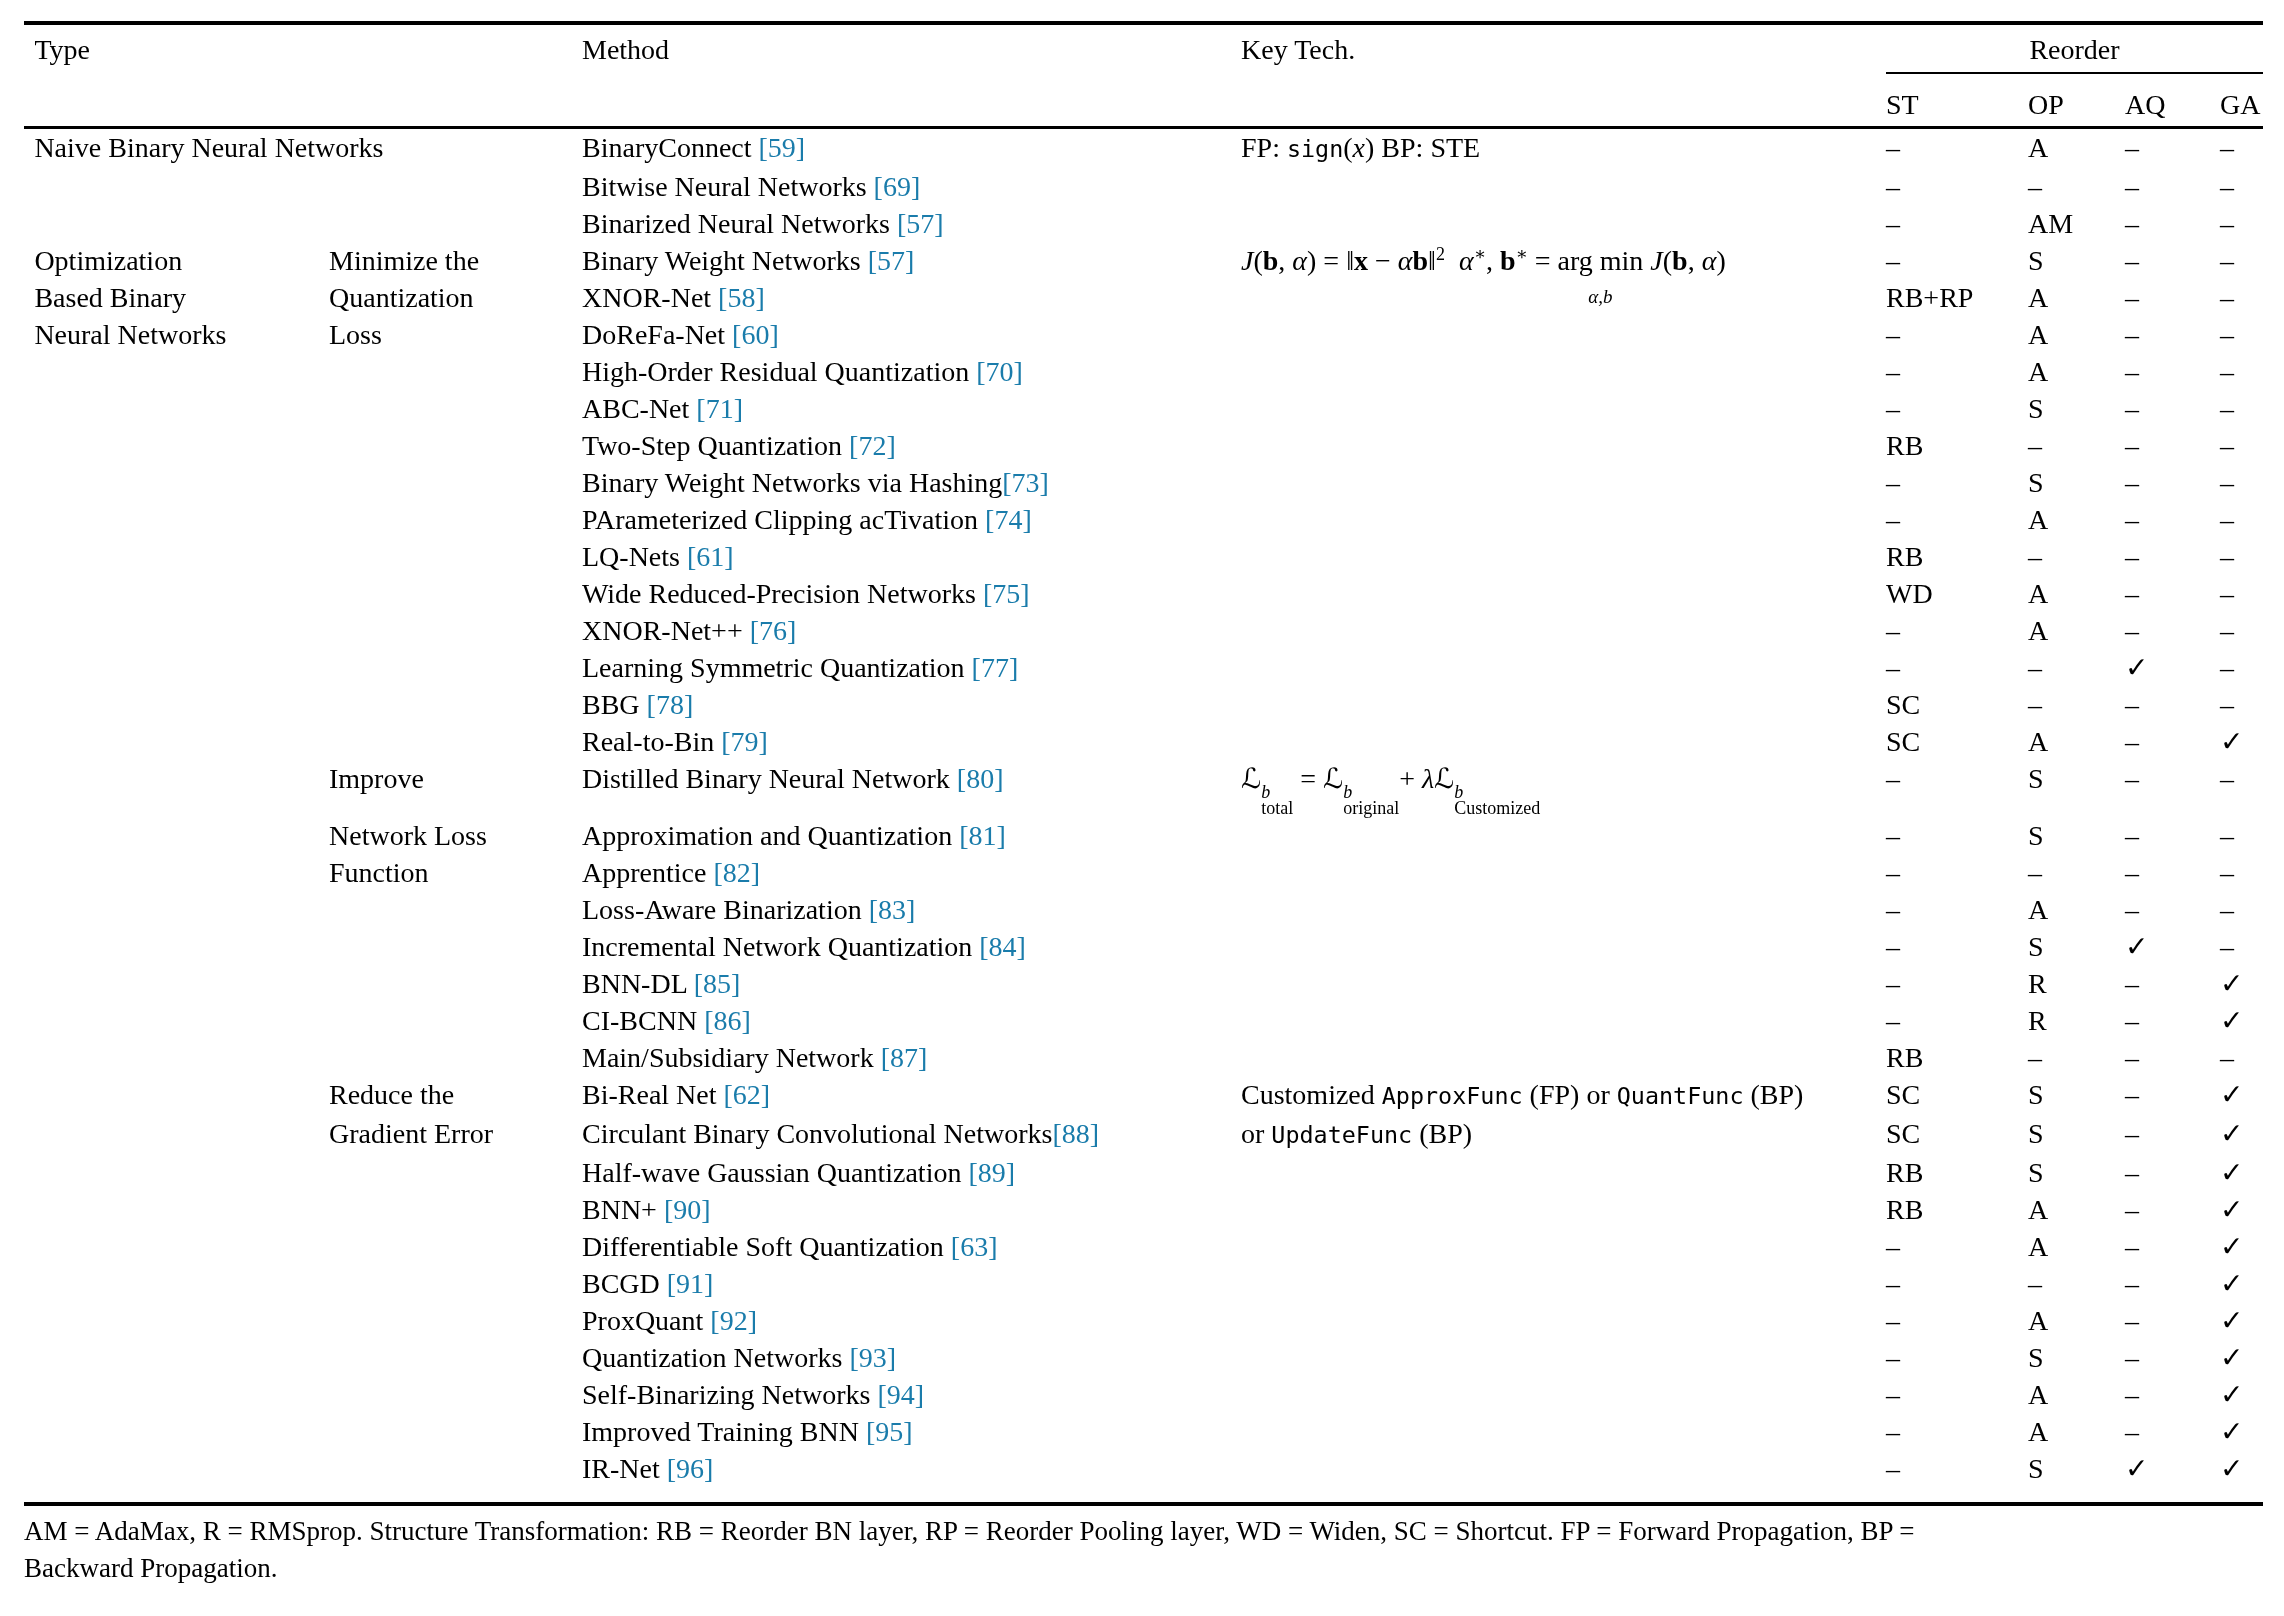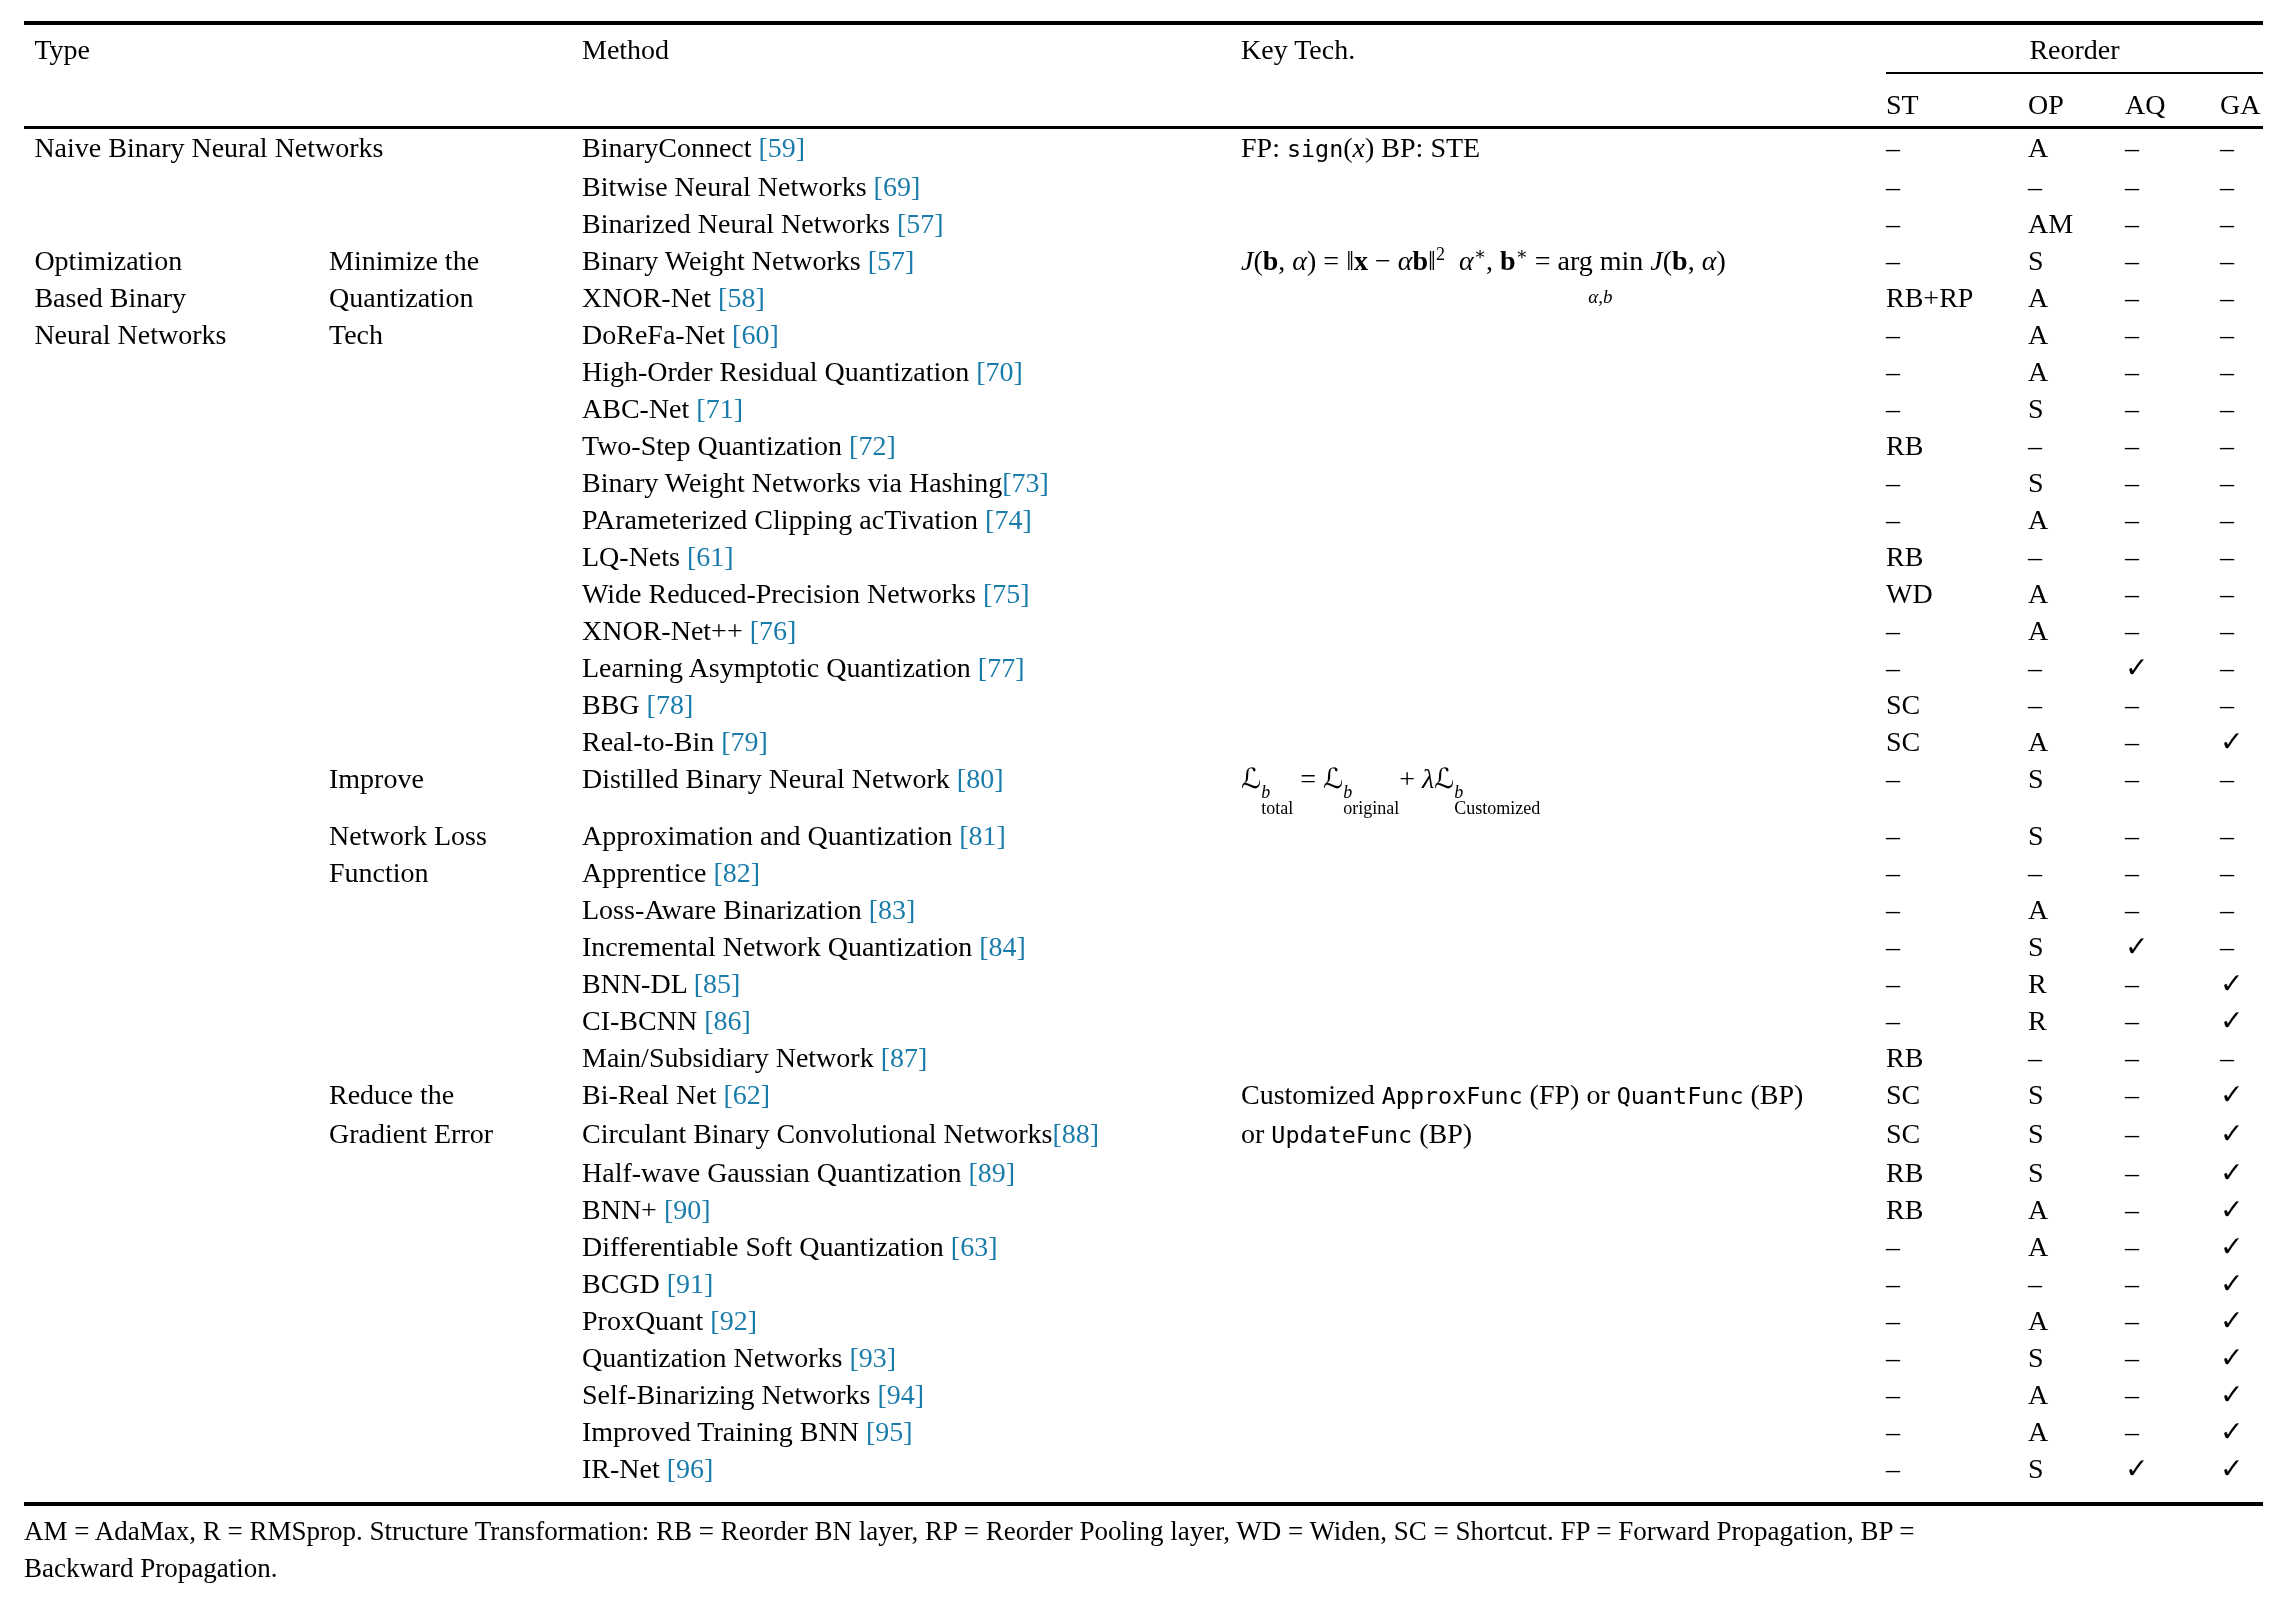--- a/index.html
+++ b/index.html
@@ -169,21 +169,21 @@
           <td>Quantization</td>
           <td><span>XNOR-Net </span><span class="cite">[58]</span></td>
           <td class="c-keytech"></td>
           <td>RB+RP</td>
           <td>A</td>
           <td>–</td>
           <td>–</td>
         </tr>
         <tr>
           <td class="c-type">Neural Networks</td>
-          <td>Tech</td>
+          <td>Loss</td>
           <td><span>DoReFa-Net </span><span class="cite">[60]</span></td>
           <td class="c-keytech"></td>
           <td>–</td>
           <td>A</td>
           <td>–</td>
           <td>–</td>
         </tr>
         <tr>
           <td class="c-type"></td>
           <td></td>
@@ -260,21 +260,21 @@
           <td><span>XNOR-Net++ </span><span class="cite">[76]</span></td>
           <td class="c-keytech"></td>
           <td>–</td>
           <td>A</td>
           <td>–</td>
           <td>–</td>
         </tr>
         <tr>
           <td class="c-type"></td>
           <td></td>
-          <td><span>Learning Asymptotic Quantization </span><span class="cite">[77]</span></td>
+          <td><span>Learning Symmetric Quantization </span><span class="cite">[77]</span></td>
           <td class="c-keytech"></td>
           <td>–</td>
           <td>–</td>
           <td>✓</td>
           <td>–</td>
         </tr>
         <tr>
           <td class="c-type"></td>
           <td></td>
           <td><span>BBG </span><span class="cite">[78]</span></td>

